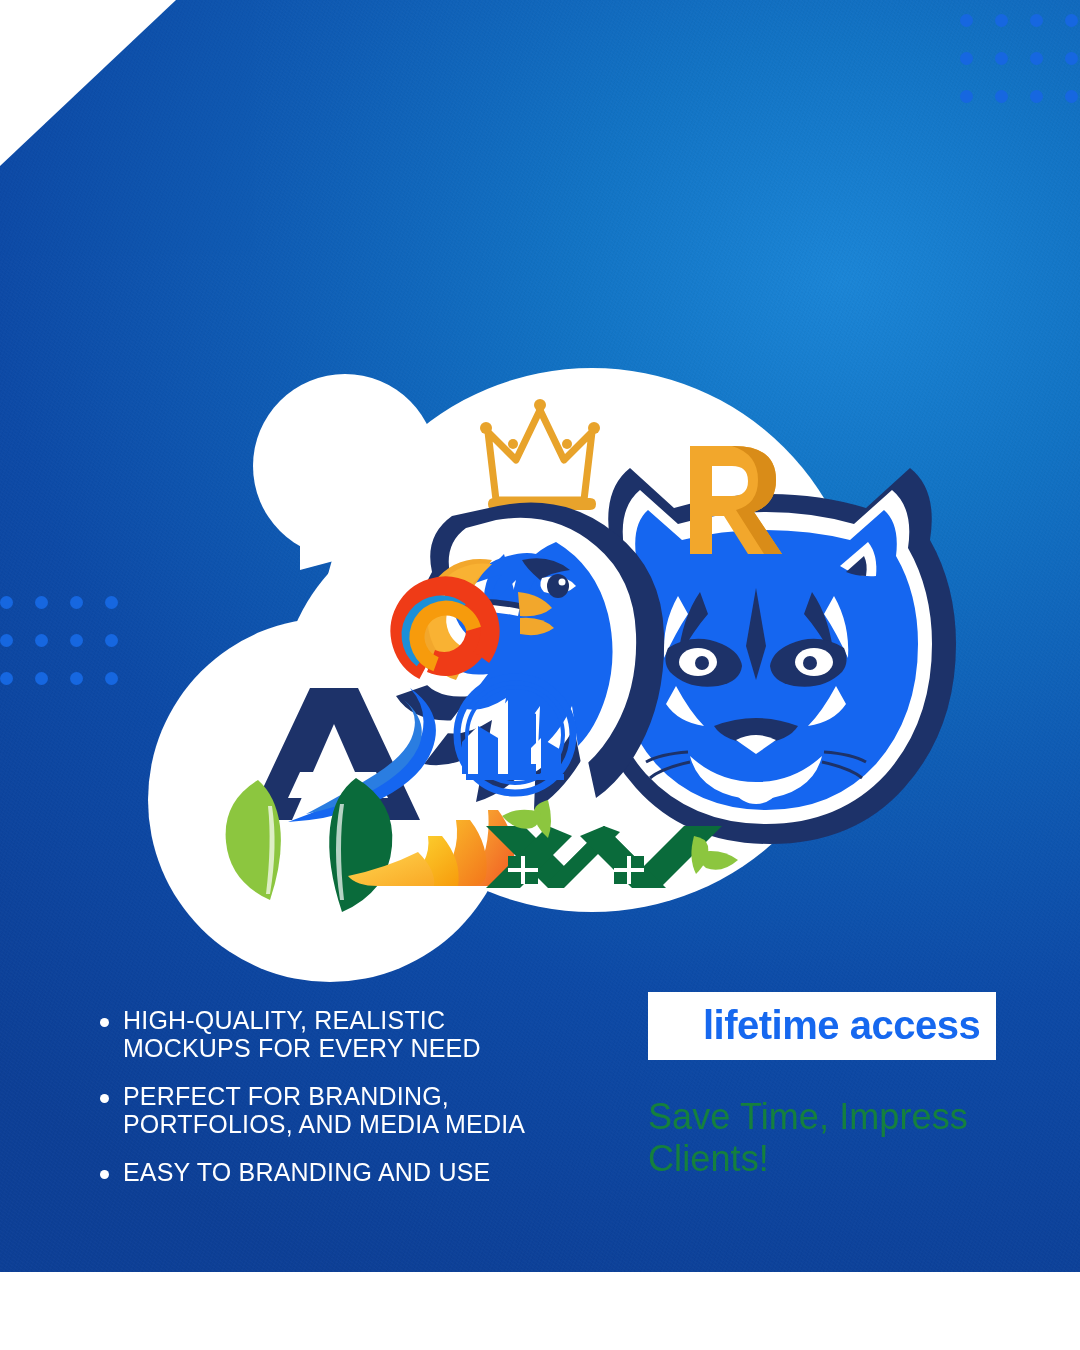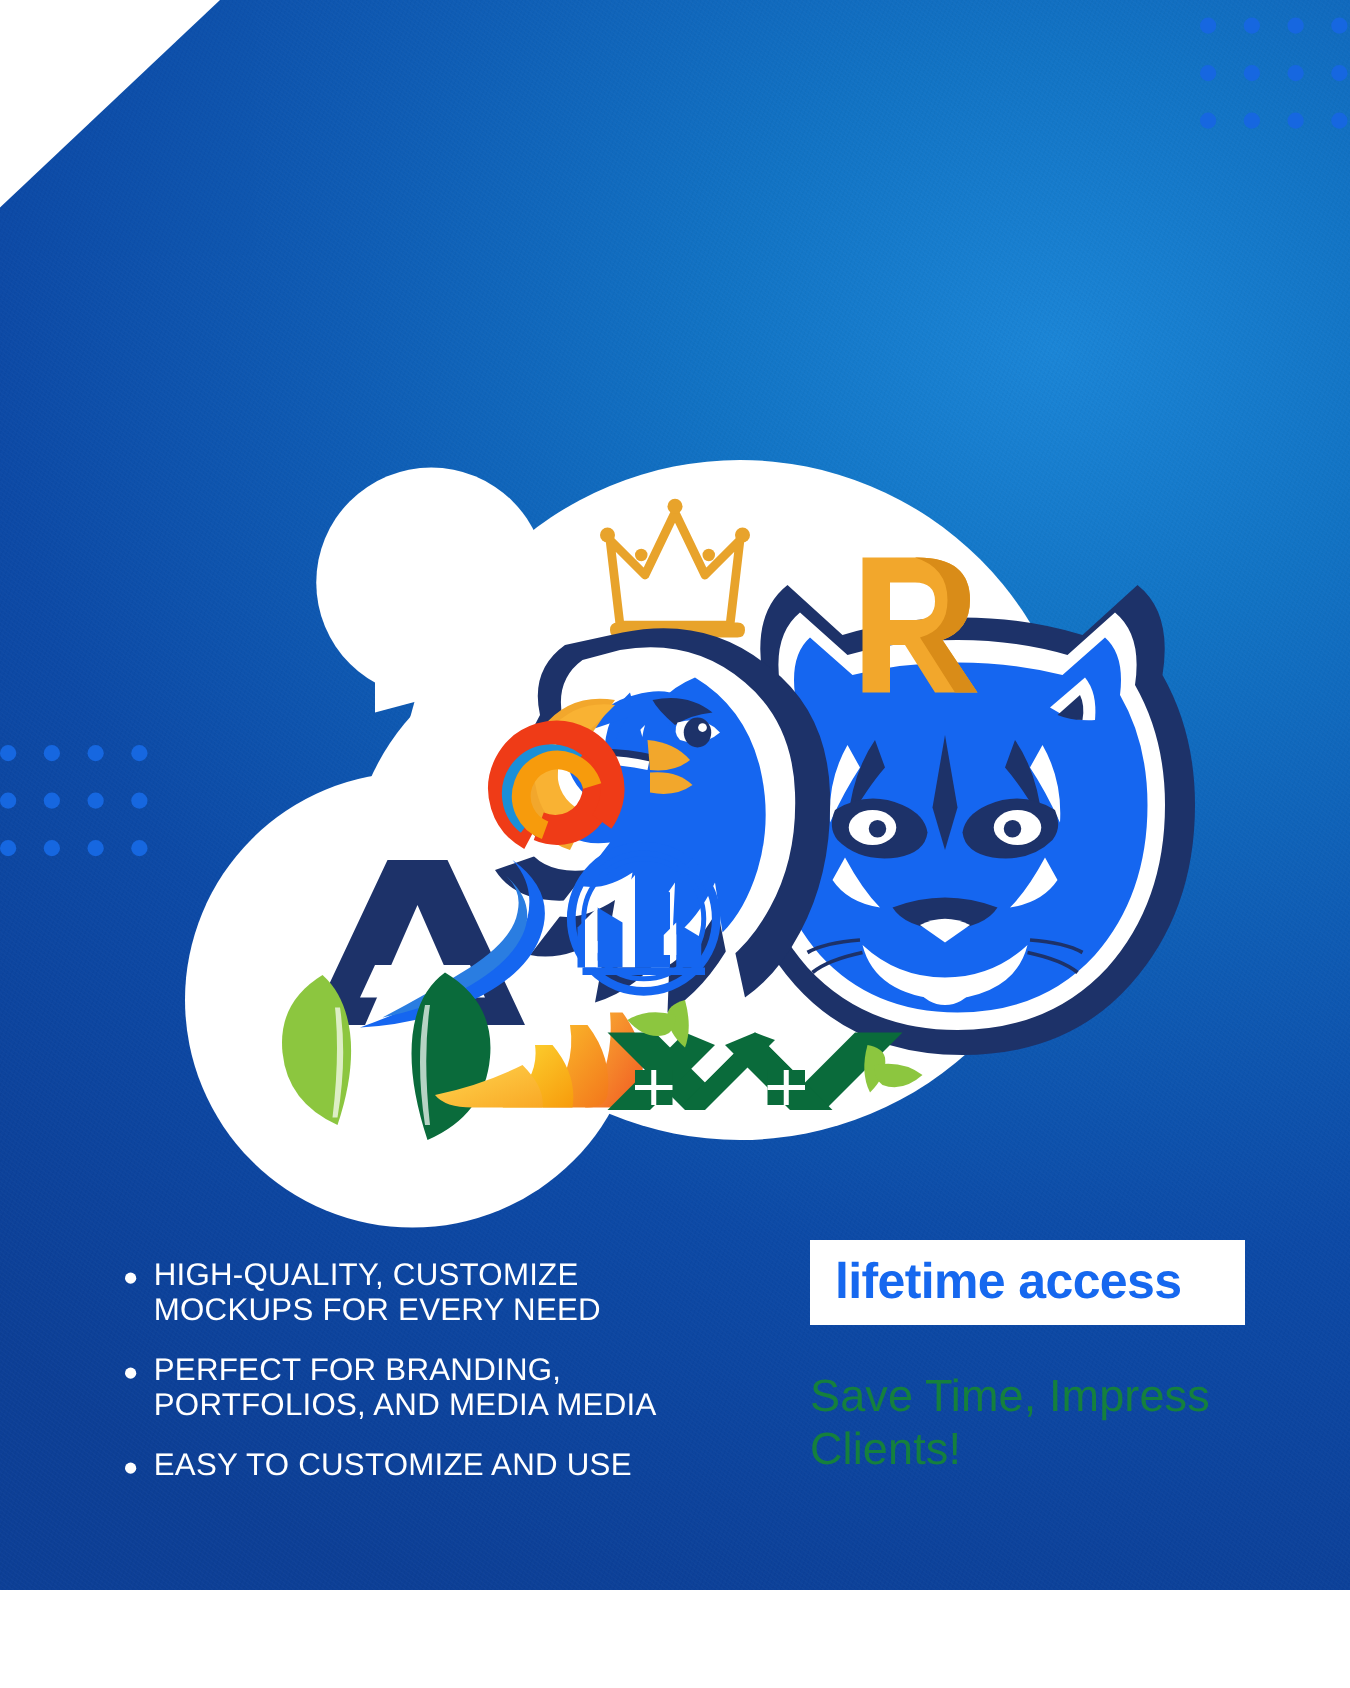--- a/index.html
+++ b/index.html
@@ -96,20 +96,21 @@
     background:#ffffff;
     padding:13px 20px 15px;
     display:block;
   }
   .badge-text {
     color:#1668ef;
     font-size:40px; font-weight:bold;
     letter-spacing:-.5px;
     line-height:1;
     white-space:nowrap;
+    margin-left:35px;
   }
   .tagline {
     margin-top:36px;
     color:#15803d;
     font-size:36px; line-height:1.16;
     letter-spacing:.1px;
   }
 </style>
 </head>
 <body>
@@ -323,29 +324,29 @@
         <path fill="#8cc63f" d="M694 836 q-6 22 2 38 14 -14 12 -28 -2 -8 -14 -10 Z"></path>
         <path fill="#8cc63f" d="M700 852 q22 -4 38 8 -16 14 -32 8 -8 -6 -6 -16 Z"></path>
       </g>
 
     </svg>
   </div>
 
   <div class="bullets">
     <div class="bullet">
       <span class="dot"></span>
-      <span class="txt">HIGH-QUALITY, CUSTOMIZE MOCKUPS FOR EVERY NEED</span>
+      <span class="txt">HIGH-QUALITY, REALISTIC MOCKUPS FOR EVERY NEED</span>
     </div>
     <div class="bullet">
       <span class="dot"></span>
       <span class="txt">PERFECT FOR BRANDING, PORTFOLIOS, AND MEDIA MEDIA</span>
     </div>
     <div class="bullet">
       <span class="dot"></span>
-      <span class="txt">EASY TO CUSTOMIZE AND USE</span>
+      <span class="txt">EASY TO BRANDING AND USE</span>
     </div>
   </div>
 
   <div class="right-col">
     <div class="badge">
       <span class="badge-text">lifetime access</span>
     </div>
     <div class="tagline">Save Time, Impress Clients!</div>
   </div>
 

